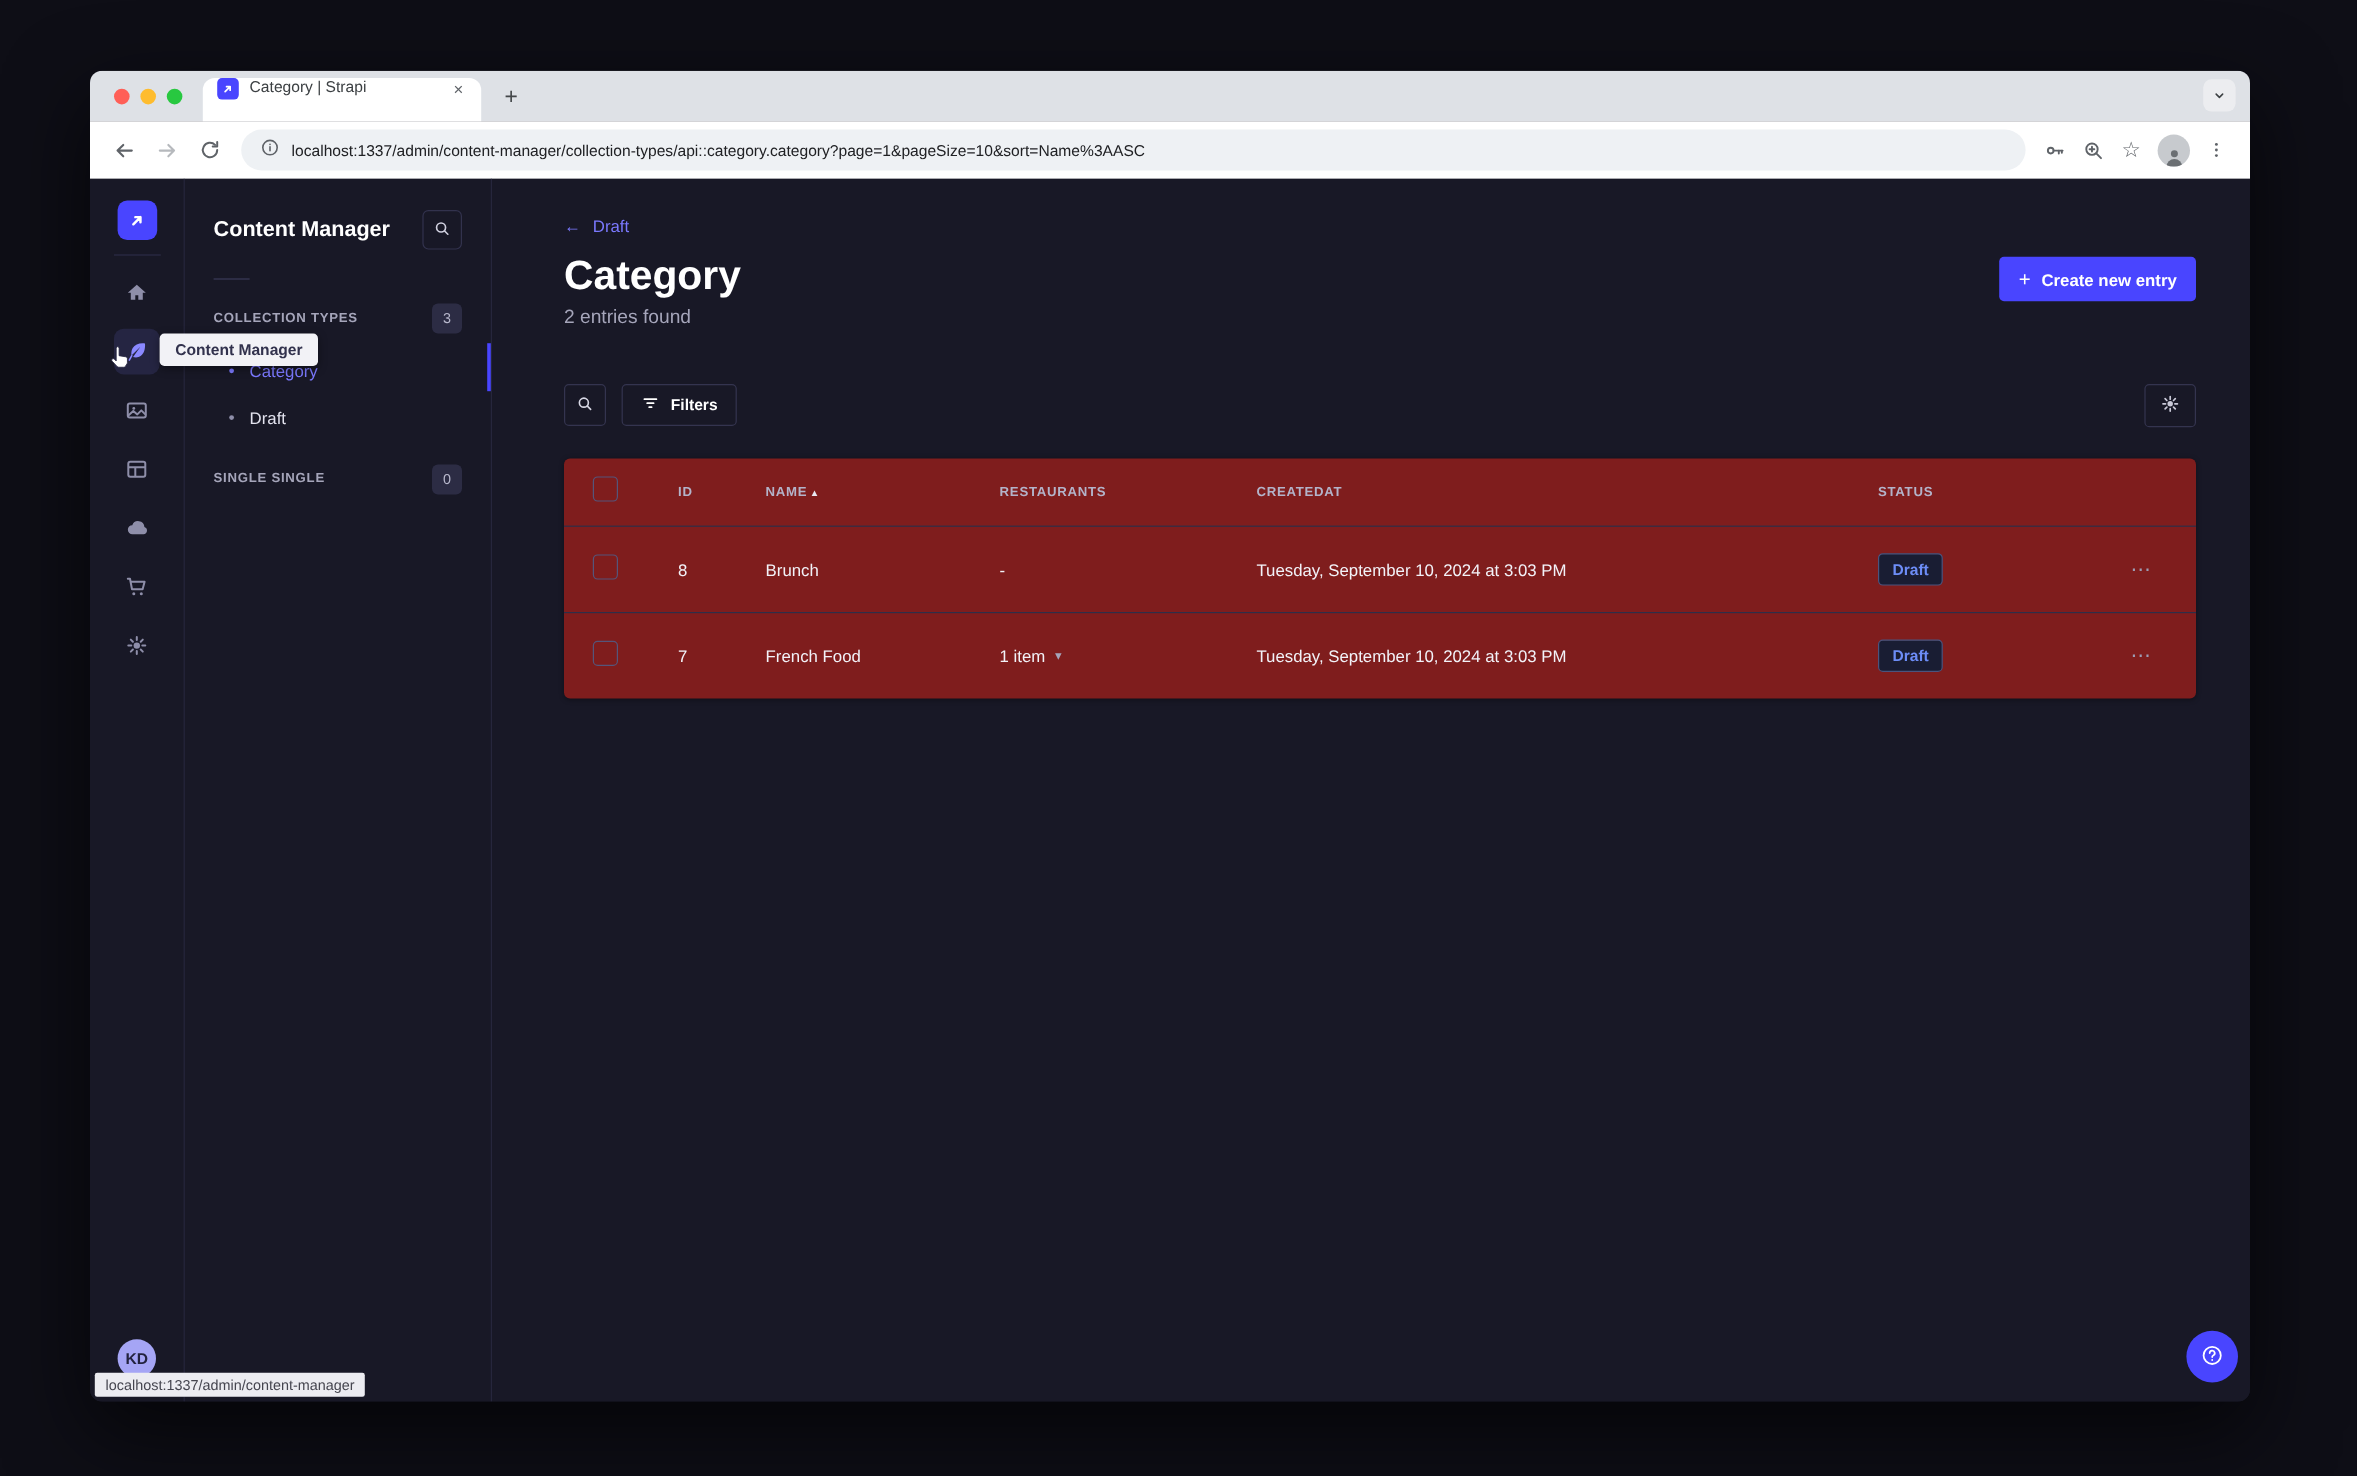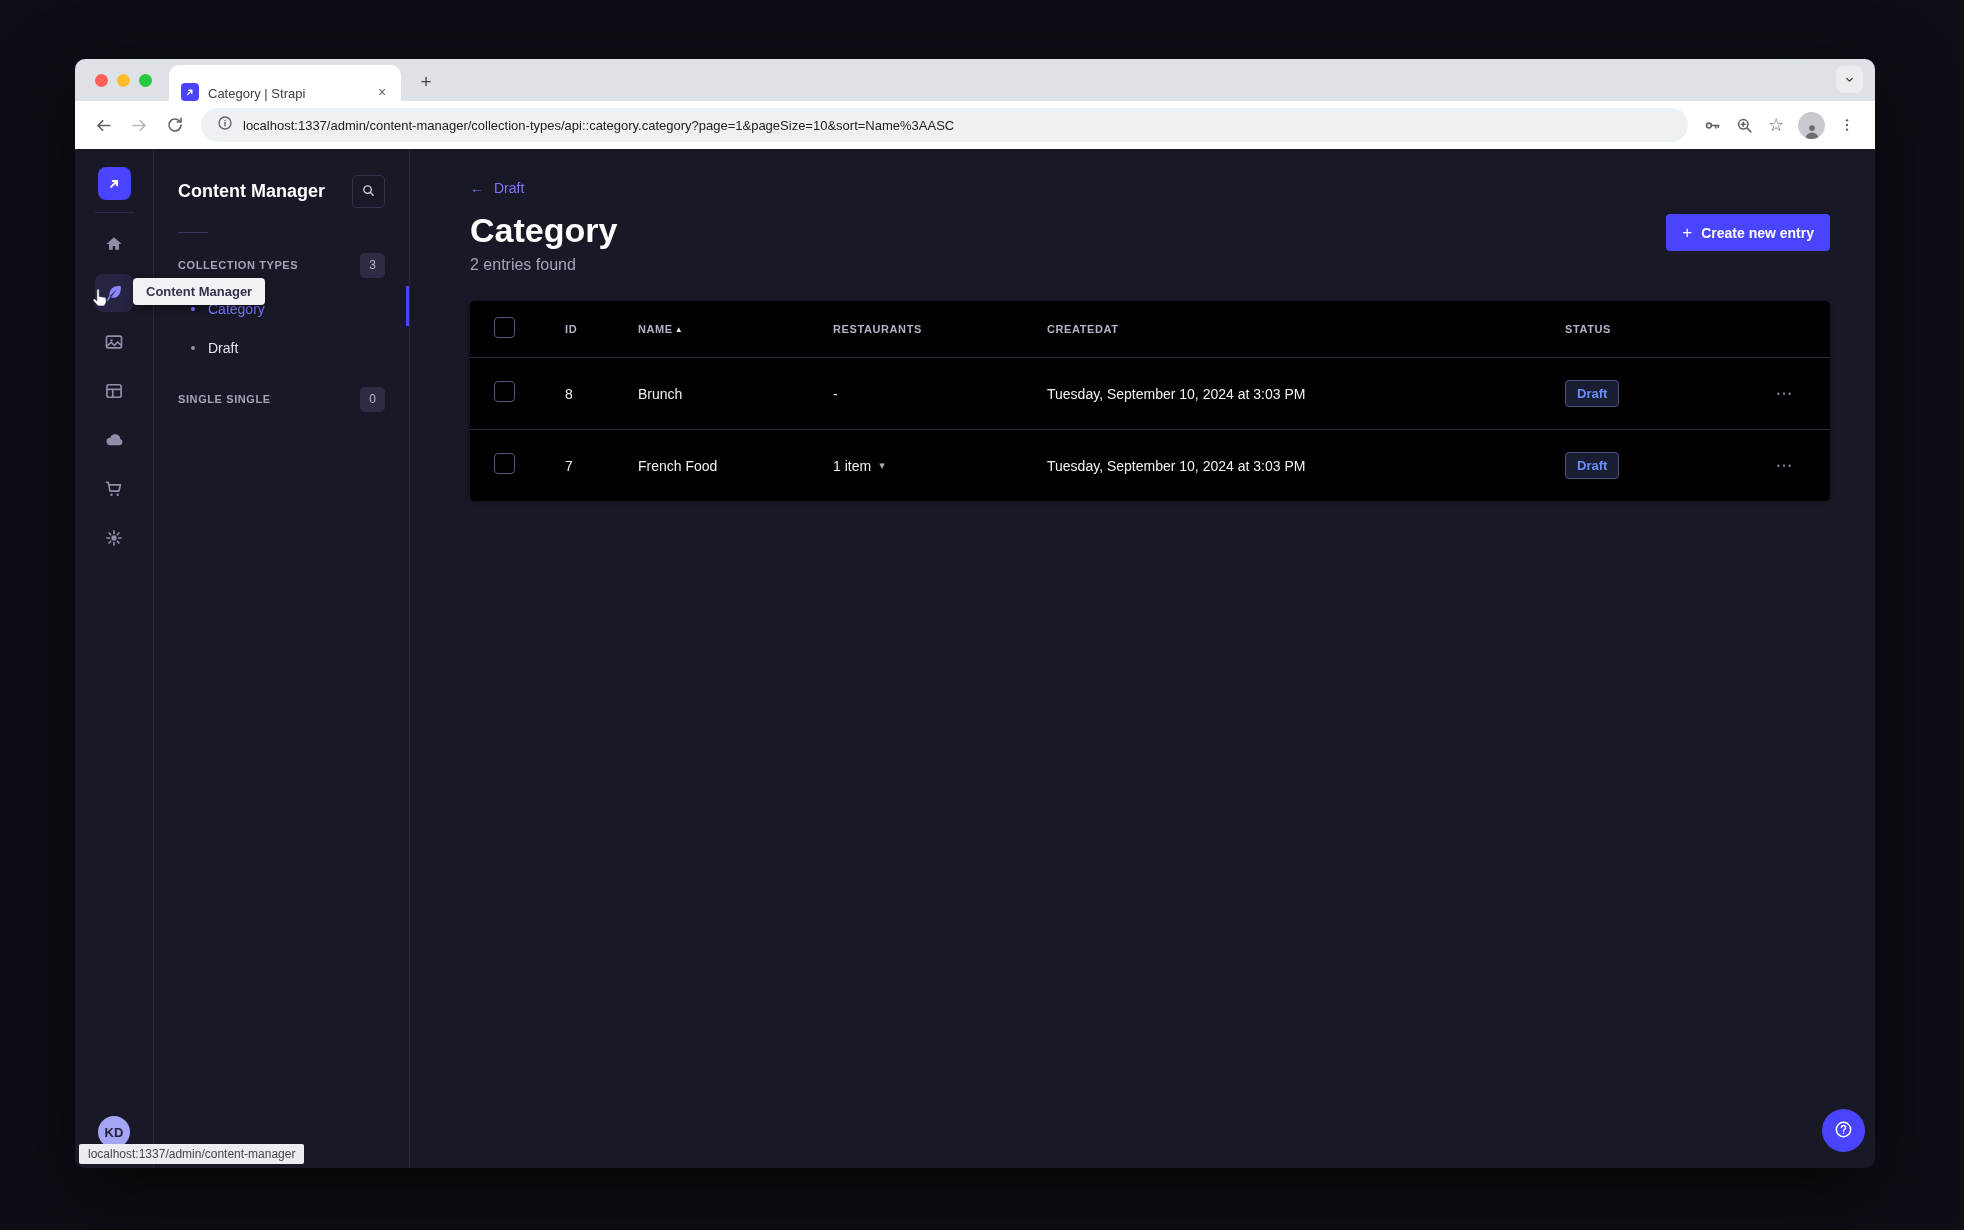--- a/index.html
+++ b/index.html
@@ -10,21 +10,21 @@
   
   .window { position:absolute; left:75px; top:59px; width:1800px; height:1109px;
     border-radius:10px; overflow:hidden; background:#181826;
     box-shadow:0 25px 70px rgba(0,0,0,.65); }
 
   .tabstrip { position:relative; height:42px; background:#dee1e6; display:flex; align-items:flex-end; }
   .lights { position:absolute; left:20px; top:15px; display:flex; gap:9px; }
   .light { width:13px; height:13px; border-radius:50%; }
   .light.r { background:#ff5f57; } .light.y { background:#febc2e; } .light.g { background:#28c840; }
   .tab { position:absolute; left:94px; bottom:0; width:232px; height:36px; background:#ffffff;
-    border-radius:10px 10px 0 0; display:flex; align-items:flex-end; padding:0 10px 0 12px; }
+    border-radius:10px 10px 0 0; display:flex; align-items:flex-start; padding:0 10px 0 12px; }
   .favicon { width:18px; height:18px; border-radius:4px; background:#4945ff; display:flex;
     align-items:center; justify-content:center; flex:none; }
   .tab-title { flex:1; margin-left:9px; font-size:13px; color:#3c4043; white-space:nowrap;
     overflow:hidden; text-overflow:ellipsis; }
   .tab-close { width:18px; height:18px; border-radius:50%; display:flex; align-items:center;
     justify-content:center; font-size:14px; color:#5f6368; cursor:default; }
   .newtab { position:absolute; left:338px; bottom:6px; width:26px; height:26px; border-radius:50%;
     display:flex; align-items:center; justify-content:center; font-size:19px; color:#44474a; }
   .strip-chevron { position:absolute; right:12px; top:7px; width:27px; height:27px; border-radius:7px;
     background:#ecedf0; display:flex; align-items:center; justify-content:center; color:#3c4043; }
@@ -89,21 +89,21 @@
     gap:9px; border:none; }
   .create-btn .plus { font-size:17px; font-weight:normal; }
 
   .filters-row { margin-top:46px; display:flex; align-items:center; gap:13px; position:relative; }
   .icon-btn { height:35px; border:1px solid #34344f; border-radius:4px; background:transparent;
     color:#d7d7e4; display:flex; align-items:center; justify-content:center; }
   .search-btn { width:35px; }
   .filters-btn { padding:0 15px; gap:9px; font-size:13px; font-weight:bold; color:#ffffff; }
   .gear-btn { position:absolute; right:0; top:0; width:43px; height:36px; color:#c9c9d8; }
 
-  .table-card { margin-top:27px; width:1360px; background:#000000; border-radius:5px;
+  .table-card { margin-top:27px; width:1360px; background:#7f1d1d; border-radius:5px;
     box-shadow:0 1px 4px rgba(0,0,0,.35); }
   .t-row { display:flex; align-items:center; }
   .t-head { height:56px; }
   .t-body-row { height:72px; border-top:1px solid #2e2e48; }
   .cell { padding-left:20px; flex:none; }
   .c-check { width:75px; padding-left:24px; }
   .c-id { width:73px; }
   .c-name { width:195px; }
   .c-rest { width:214px; }
   .c-created { width:518px; }
@@ -329,20 +329,46 @@
           <span>←</span>
           <span>Draft</span>
         </div>
         <div class="page-title">Category</div>
         <div class="page-subtitle">2 entries found</div>
         <button class="create-btn">
           <span class="plus">+</span>
           <span>Create new entry</span>
         </button>
 
+        <div class="filters-row">
+          <button class="icon-btn search-btn">
+            <span>
+              <svg width="15" height="15" viewBox="0 0 24 24" fill="none" stroke="currentColor" stroke-width="2.2" stroke-linecap="round">
+                  <circle cx="10.5" cy="10.5" r="6"></circle>
+                  <path d="M15.2 15.2l4.3 4.3"></path>
+                </svg>
+            </span>
+          </button>
+          <button class="icon-btn filters-btn">
+            <span>
+              <svg width="16" height="16" viewBox="0 0 24 24" fill="none" stroke="currentColor" stroke-width="2.2" stroke-linecap="round">
+                  <path d="M4.5 7h15 M8 12h8 M10.5 17h3"></path>
+                </svg>
+            </span>
+            <span>Filters</span>
+          </button>
+          <button class="icon-btn gear-btn">
+            <span>
+              <svg width="17" height="17" viewBox="0 0 24 24" fill="none" stroke="currentColor" stroke-width="2" stroke-linecap="round">
+                  <circle cx="12" cy="12" r="3.2" fill="currentColor" stroke="none"></circle>
+                  <path d="M12 3.5v3 M12 17.5v3 M3.5 12h3 M17.5 12h3 M6 6l2.1 2.1 M15.9 15.9 18 18 M18 6l-2.1 2.1 M8.1 15.9 6 18"></path>
+                </svg>
+            </span>
+          </button>
+        </div>
 
         <div class="table-card">
           <div class="t-row t-head">
             <div class="cell c-check"><span class="checkbox" style="display:inline-block"></span></div>
             <div class="cell c-id th">ID</div>
             <div class="cell c-name th">
               <span class="sort-wrap">
                 <span>NAME</span>
                 <span class="sort-asc">▲</span>
               </span>

